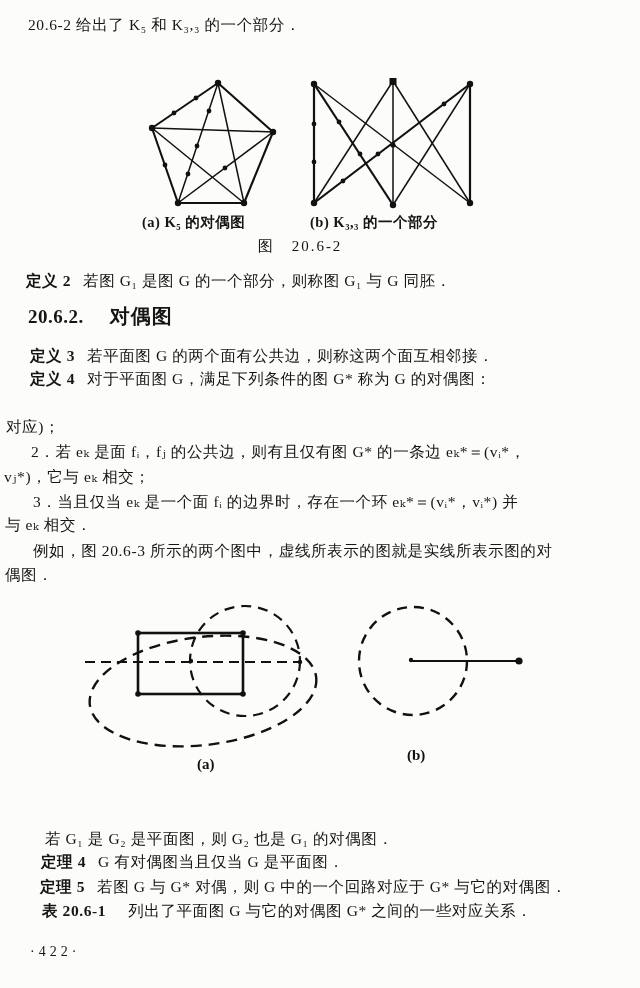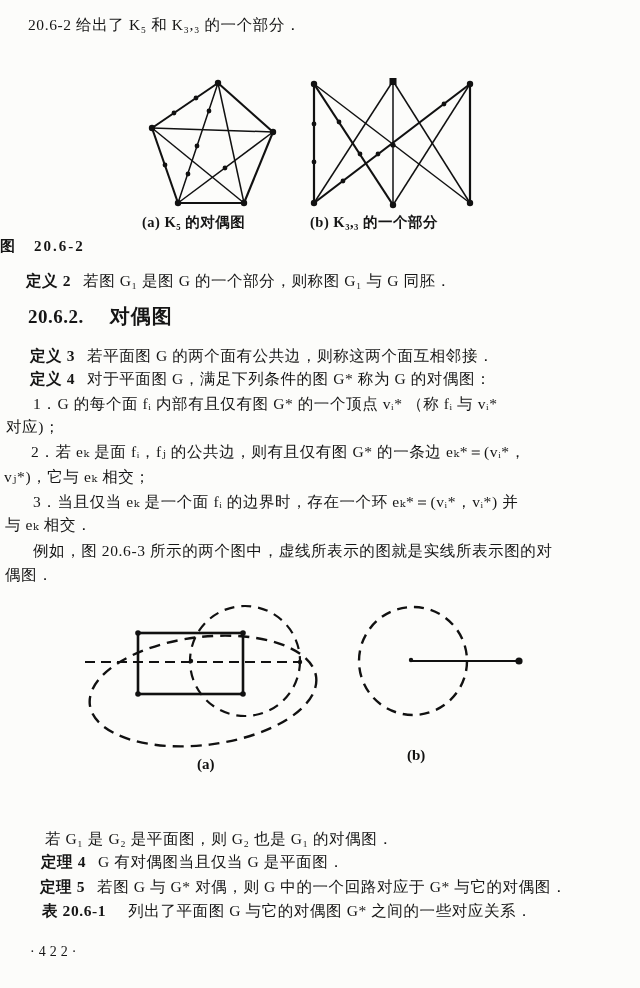--- a/index.html
+++ b/index.html
@@ -14,22 +14,22 @@
     font-size:15.5px;letter-spacing:0.6px;line-height:1.2;
   }
   .bhead{font-weight:bold;margin-right:12px;margin-top:12px;}
   .bhead2{font-weight:bold;margin-right:22px;}
   .sec{
     position:absolute;white-space:nowrap;font-size:20px;letter-spacing:1px;
   }
   .sec .num{font-weight:bold;font-size:19px;margin-right:26px;letter-spacing:0.5px;text-align:right;}
   .sec .ttl{font-weight:600;}
   .figtitle{
-    position:absolute;left:0;width:600px;
-    font-size:15px;font-weight:bold;letter-spacing:2px;white-space:nowrap;
+    position:absolute;left:0;width:600px;text-align:center;
+    font-size:15px;font-weight:normal;letter-spacing:2px;white-space:nowrap;
   }
   .cap{
     position:absolute;font-size:14.5px;font-weight:600;letter-spacing:0.5px;white-space:nowrap;
   }
   .pagenum{
     position:absolute;font-size:14px;letter-spacing:4px;white-space:nowrap;
   }
   svg{position:absolute;display:block;}
   .st{stroke:#111;fill:none;}
 </style>
@@ -115,21 +115,20 @@
     <span class="num">20.6.2.</span><span class="ttl">对偶图</span>
   </div>
 
   <div class="ln" style="top:347px;left:30px">
     <span class="bhead">定义 3</span><span>若平面图 G 的两个面有公共边，则称这两个面互相邻接．</span>
   </div>
   <div class="ln" style="top:370px;left:30px">
     <span class="bhead">定义 4</span><span>对于平面图 G，满足下列条件的图 G* 称为 G 的对偶图：</span>
   </div>
 
-  <div class="ln" style="top:395px;left:33px">1．G 的每个面 fᵢ 内部有且仅有图 G* 的一个顶点 vᵢ* （称 fᵢ 与 vᵢ*</div>
   <div class="ln" style="top:418px;left:6px">对应)；</div>
   <div class="ln" style="top:443px;left:31px">2．若 eₖ 是面 fᵢ，fⱼ 的公共边，则有且仅有图 G* 的一条边 eₖ*＝(vᵢ*，</div>
   <div class="ln" style="top:468px;left:4px">vⱼ*)，它与 eₖ 相交；</div>
   <div class="ln" style="top:493px;left:33px">3．当且仅当 eₖ 是一个面 fᵢ 的边界时，存在一个环 eₖ*＝(vᵢ*，vᵢ*) 并</div>
   <div class="ln" style="top:516px;left:5px">与 eₖ 相交．</div>
 
   <div class="ln" style="top:542px;left:33px">例如，图 20.6-3 所示的两个图中，虚线所表示的图就是实线所表示图的对</div>
   <div class="ln" style="top:566px;left:5px">偶图．</div>
 
   <svg style="left:70px;top:592px" width="520" height="195" viewBox="0 0 520 195">

